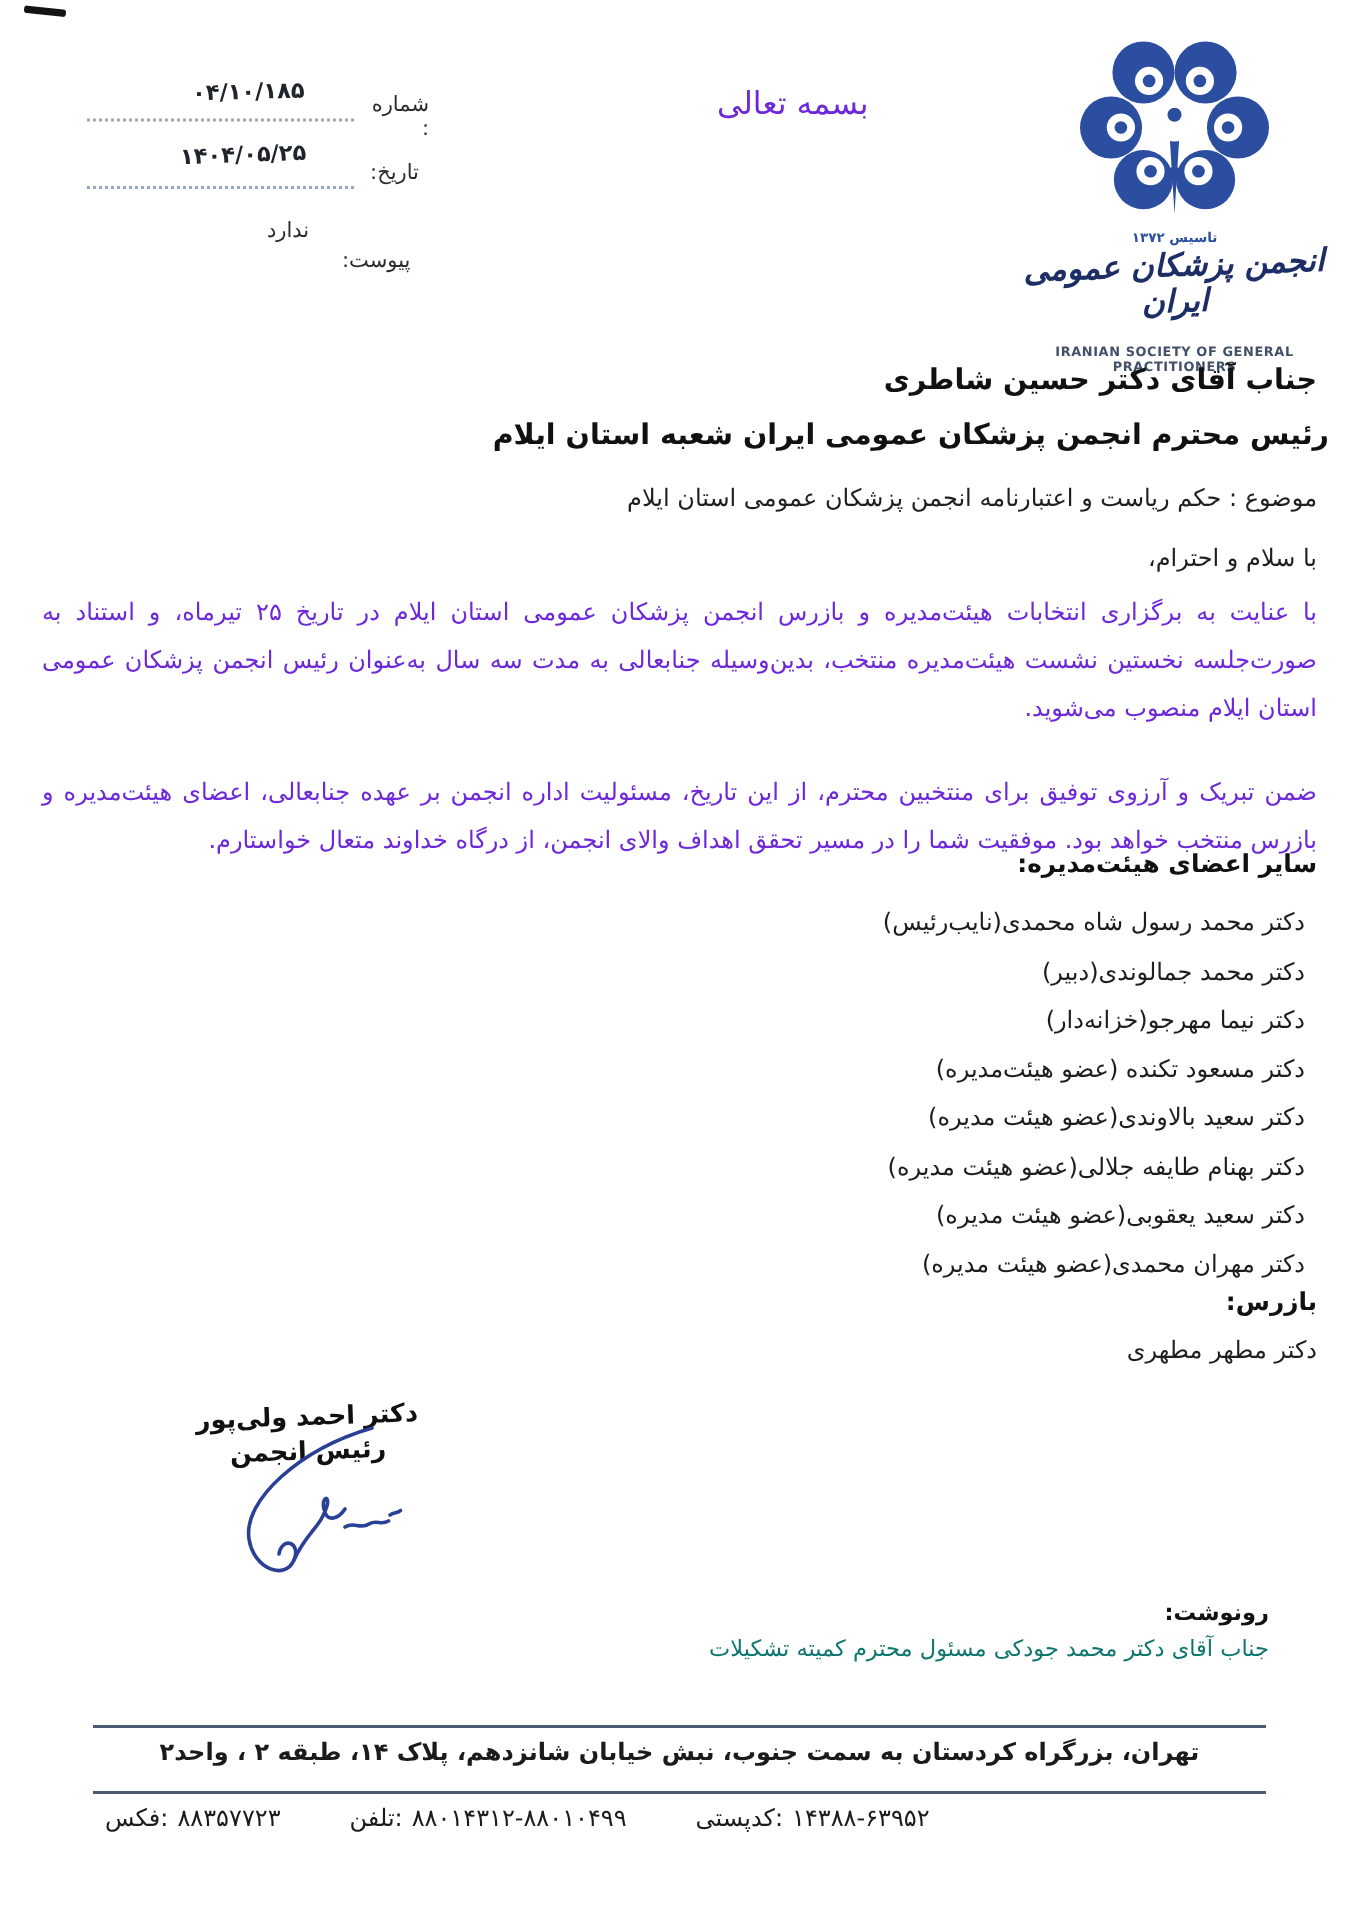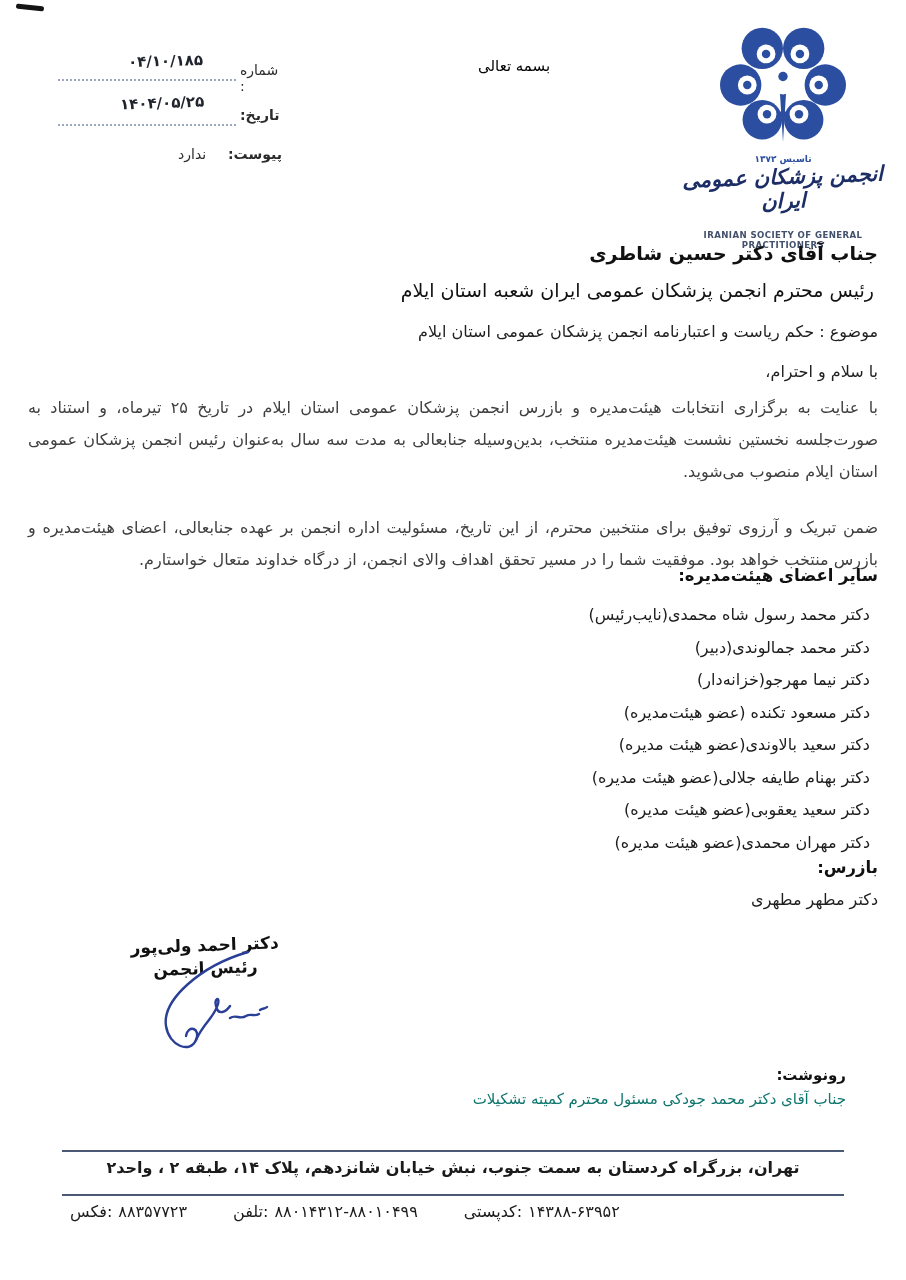--- a/index.html
+++ b/index.html
@@ -12,39 +12,39 @@
     font-family:"DejaVu Sans", sans-serif;
     color:#1f1f1f;
     direction:rtl;
   }
   .abs{position:absolute;}
   
   .corner-mark{left:16px;top:5px;width:28px;height:5px;background:#141414;transform:rotate(6deg);border-radius:2px;}
 
   
   .field-label{font-size:14px;color:#2b2b2b;text-align:right;}
-  .field-label.b{font-weight:bold;}
+  .field-label.b{font-weight:normal;margin-top:20px;}
   .dotline{border-bottom:2px dotted #9aa7bc;height:1px;}
   .field-value{font-size:15px;font-weight:bold;color:#20242c;letter-spacing:1px;}
-  .besmele{font-size:15px;color:#000000;}
+  .besmele{font-size:21px;color:#6d28d9;}
 
   
   .logo-block{right:8px;top:22px;width:230px;text-align:center;direction:rtl;}
   .founded{font-size:9px;color:#2b4ea0;font-weight:bold;margin-top:2px;}
   .org-fa{font-size:21px;font-weight:bold;font-style:italic;color:#1d2e66;margin-top:1px;transform:rotate(-2deg);}
   .org-en{font-size:8.6px;font-weight:bold;color:#43506b;letter-spacing:.4px;margin-top:17px;}
 
   
   .addr1{right:28px;top:242px;left:28px;text-align:right;font-size:19px;font-weight:bold;color:#111;}
-  .addr2{right:32px;top:279px;left:28px;text-align:right;font-size:19px;font-weight:normal;color:#111;}
+  .addr2{right:20px;top:279px;left:28px;text-align:right;font-size:19px;font-weight:bold;color:#111;}
   .subject{right:28px;top:322px;left:28px;text-align:right;font-size:16px;}
 
   
   .salutation{right:28px;top:362px;font-size:16px;}
-  .para{right:28px;left:28px;font-size:16px;line-height:32px;text-align:justify;color:#404040;}
+  .para{right:28px;left:28px;font-size:16px;line-height:32px;text-align:justify;color:#6d28d9;}
   .p1{top:392px;}
   .p2{top:512px;}
 
   
   .board-heading{right:28px;top:566px;font-size:16.5px;font-weight:bold;color:#111;}
   .board-list{right:36px;top:599px;left:28px;text-align:right;}
   .board-item{font-size:16px;line-height:32.5px;color:#1d1d1d;}
   .inspector-heading{right:28px;top:858px;font-size:16.5px;font-weight:bold;color:#111;}
   .inspector-name{right:28px;top:890px;font-size:16px;}
 
@@ -68,25 +68,25 @@
   .cvalue{letter-spacing:1.5px;}
 </style>
 </head>
 <body>
 
 <div class="page">
 
   <div class="abs corner-mark"></div>
 
   <div class="abs field-value" style="left:128px;top:52px;transform:rotate(-1.5deg);">۰۴/۱۰/۱۸۵</div>
-  <div class="abs field-label" style="left:240px;top:62px;width:46px;text-align:left;">شماره :</div>
+  <div class="abs field-label" style="left:240px;top:62px;width:46px;text-align:right;">شماره :</div>
   <div class="abs dotline" style="left:58px;top:78px;width:178px;"></div>
 
   <div class="abs field-value" style="left:120px;top:94px;transform:rotate(-2deg);">۱۴۰۴/۰۵/۲۵</div>
-  <div class="abs field-label" style="left:240px;top:107px;width:46px;text-align:left;font-weight:bold;">تاریخ:</div>
+  <div class="abs field-label" style="left:240px;top:107px;width:46px;text-align:center;">تاریخ:</div>
   <div class="abs dotline" style="left:58px;top:123px;width:178px;"></div>
 
   <div class="abs field-label b" style="left:228px;top:146px;">پیوست:</div>
   <div class="abs field-label" style="left:178px;top:146px;">ندارد</div>
 
   <div class="abs besmele" style="left:478px;top:57px;">بسمه تعالی</div>
 
   <div class="abs logo-block">
     <svg width="132" height="126" viewBox="0 0 140 134" aria-hidden="true">
       <g fill="#2b4ea0">

